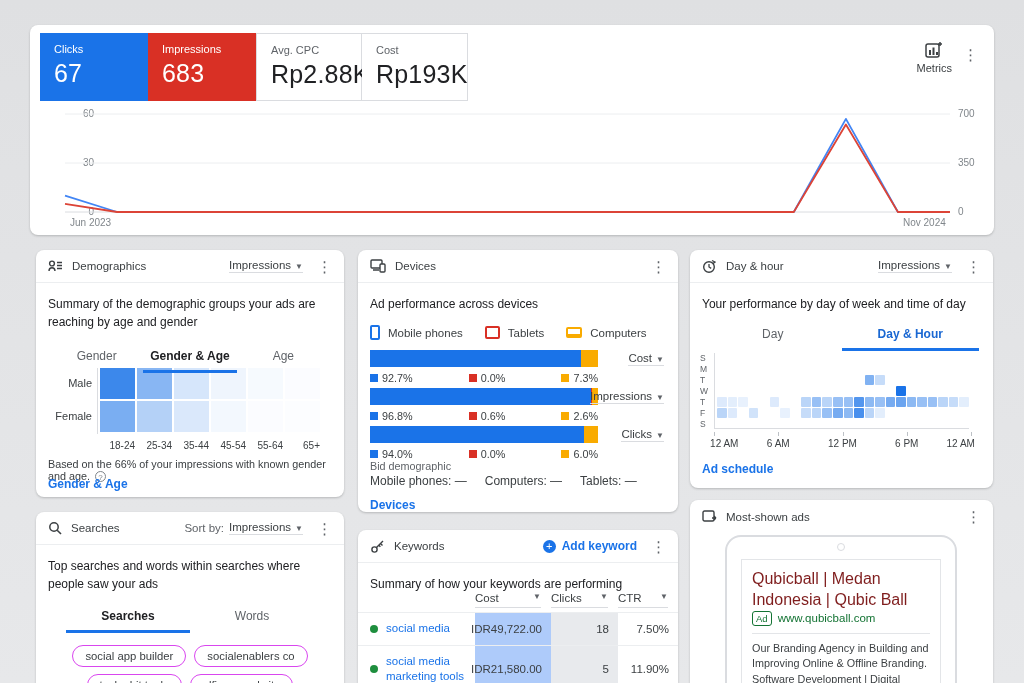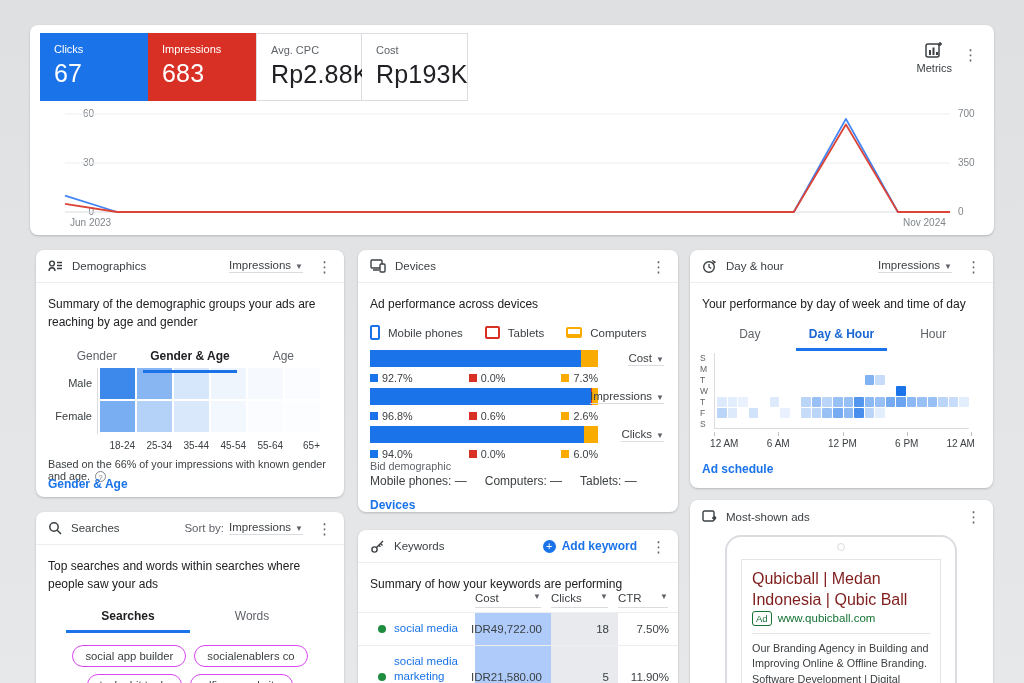--- a/index.html
+++ b/index.html
@@ -110,21 +110,21 @@
   #keywords-card { left:358px; top:530px; width:320px; height:160px; }
   .add-kw { display:flex; align-items:center; gap:6px; color:#1a73e8; font-size:12px; font-weight:bold; cursor:pointer; }
   .add-kw .plus { width:13px; height:13px; background:#1a73e8; color:#fff; border-radius:50%;
     font-size:11px; line-height:13px; text-align:center; font-weight:normal; }
   .kw-table { position:absolute; left:0; top:62px; width:100%; font-size:11.5px; }
   .kw-hrow { display:flex; padding-bottom:4px; }
   .kw-col-name { width:117px; padding-left:12px; }
   .kw-col-cost { width:76px; } .kw-col-clicks { width:67px; } .kw-col-ctr { width:60px; }
   .kw-head { display:flex; justify-content:space-between; border-bottom:1px solid #dadce0; margin-right:10px; padding-bottom:3px; color:#3c4043; cursor:pointer; }
   .kw-row { display:flex; border-top:1px solid #eceef0; align-items:stretch; }
-  .kw-name { display:flex; align-items:center; gap:8px; padding:8px 4px 8px 20px; }
+  .kw-name { display:flex; align-items:center; gap:8px; padding:8px 4px 8px 12px; }
   .kw-dot { width:8px; height:8px; border-radius:50%; background:#1e8e3e; flex:none; }
   .kw-link { color:#1a73e8; cursor:pointer; line-height:1.35; }
   .cell { display:flex; align-items:center; justify-content:flex-end; padding-right:9px; }
   .cell.blue { background:#aecbfa; }
   .cell.gray { background:#e8eaed; }
   
   #ads-card { left:690px; top:500px; width:303px; height:190px; }
   .device-frame { position:absolute; left:35px; top:35px; width:232px; height:200px;
     border:2px solid #dadce0; border-radius:16px; }
   .camera { position:absolute; left:50%; top:6px; transform:translateX(-50%);
@@ -339,21 +339,20 @@
     </span>
     <span class="h-title">Day &amp; hour</span>
     <span class="spacer"></span>
     <span class="dropdown"><span>Impressions</span><span class="caret">▼</span></span>
     <span class="dots">⋮</span>
   </div>
   <div class="desc">Your performance by day of week and time of day</div>
   <div class="tabs dh-tabs">
     <div class="tab">Day</div>
     <div class="tab active">Day &amp; Hour</div>
-    <div class="tab">Hour</div>
   </div>
   <div class="dh-plot">
     <div class="dh-row-labels">
       <span>S</span>
         <span>M</span>
       <span>T</span>
         <span>W</span>
       <span>T</span>
         <span>F</span>
       <span>S</span>

